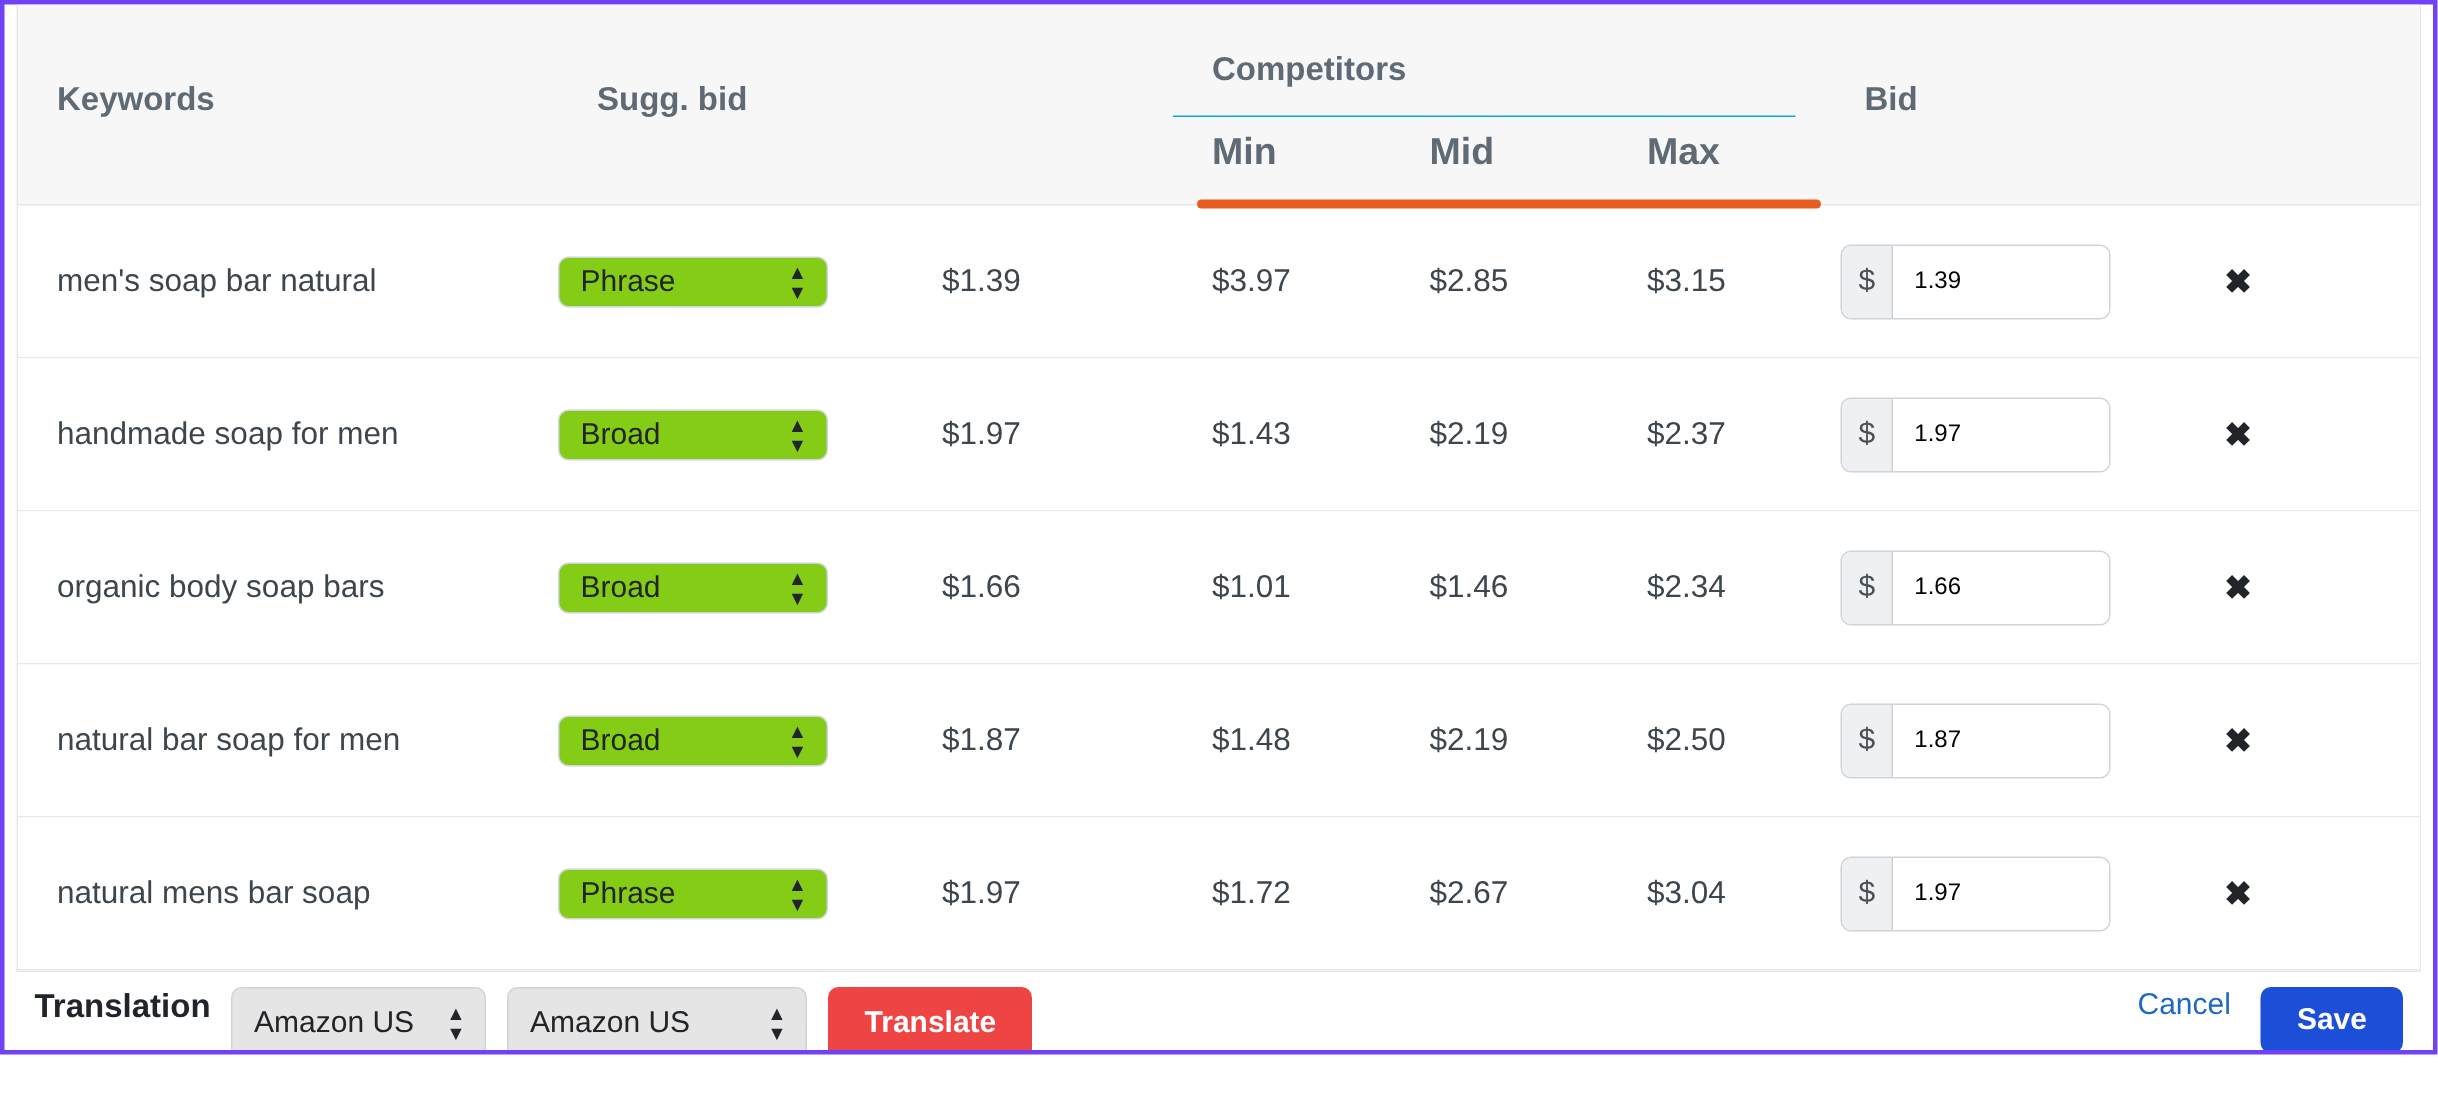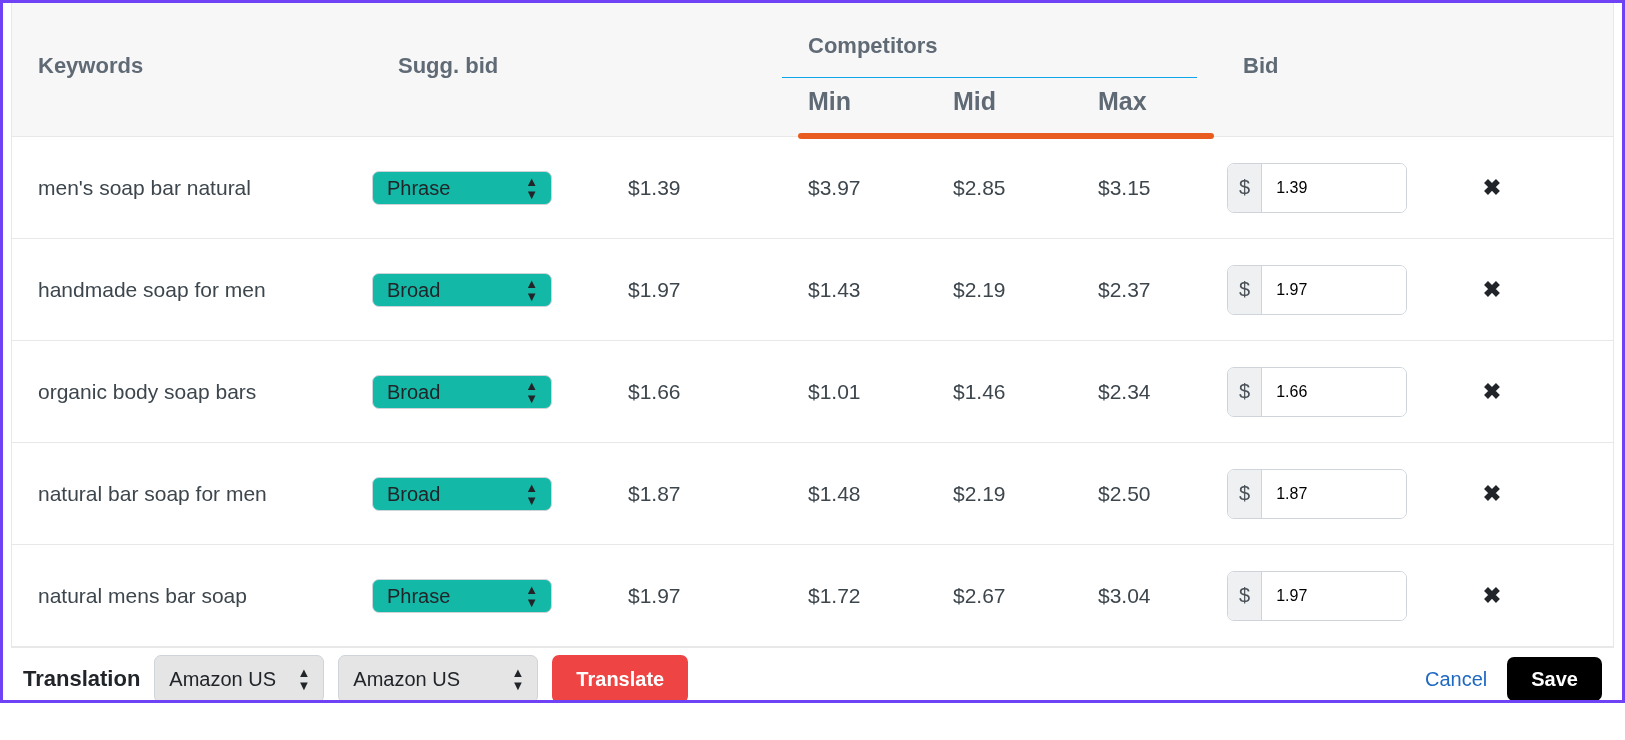--- a/index.html
+++ b/index.html
@@ -76,21 +76,21 @@
     padding-left: 0;
     padding-right: 20px;
   }
   select.match {
     width: 180px;
     height: 34px;
     font-size: 20px;
     padding: 0 14px;
     border: 1px solid #ced4da;
     border-radius: 7px;
-    background: #14b8a6;
+    background: #84cc16;
     color: #212529;
     appearance: none;
     -webkit-appearance: none;
   }
   .select-box {
     position: relative;
     width: 180px;
   }
   .select-caret {
     position: absolute;
@@ -133,21 +133,21 @@
     padding-left: 0;
   }
   .x-icon {
     font-weight: 900;
     font-size: 22px;
     color: #212529;
     cursor: pointer;
   }
   .footer {
     display: flex;
-    align-items: center;
+    align-items: flex-start;
     gap: 14px;
     padding: 10px 20px 0 20px;
     height: 52px;
     overflow: hidden;
   }
   .footer-label {
     font-size: 22px;
     font-weight: 700;
     color: #212529;
   }
@@ -178,21 +178,21 @@
     border: none;
     cursor: pointer;
   }
   .btn-save {
     height: 44px;
     padding: 0 24px;
     font-size: 20px;
     font-weight: 600;
     border: none;
     border-radius: 7px;
-    background: #000000;
+    background: #1d4ed8;
     color: #fff;
     cursor: pointer;
   }
 </style>
 </head>
 <body>
 
 <div class="wrap">
 
   <div class="table-area">

